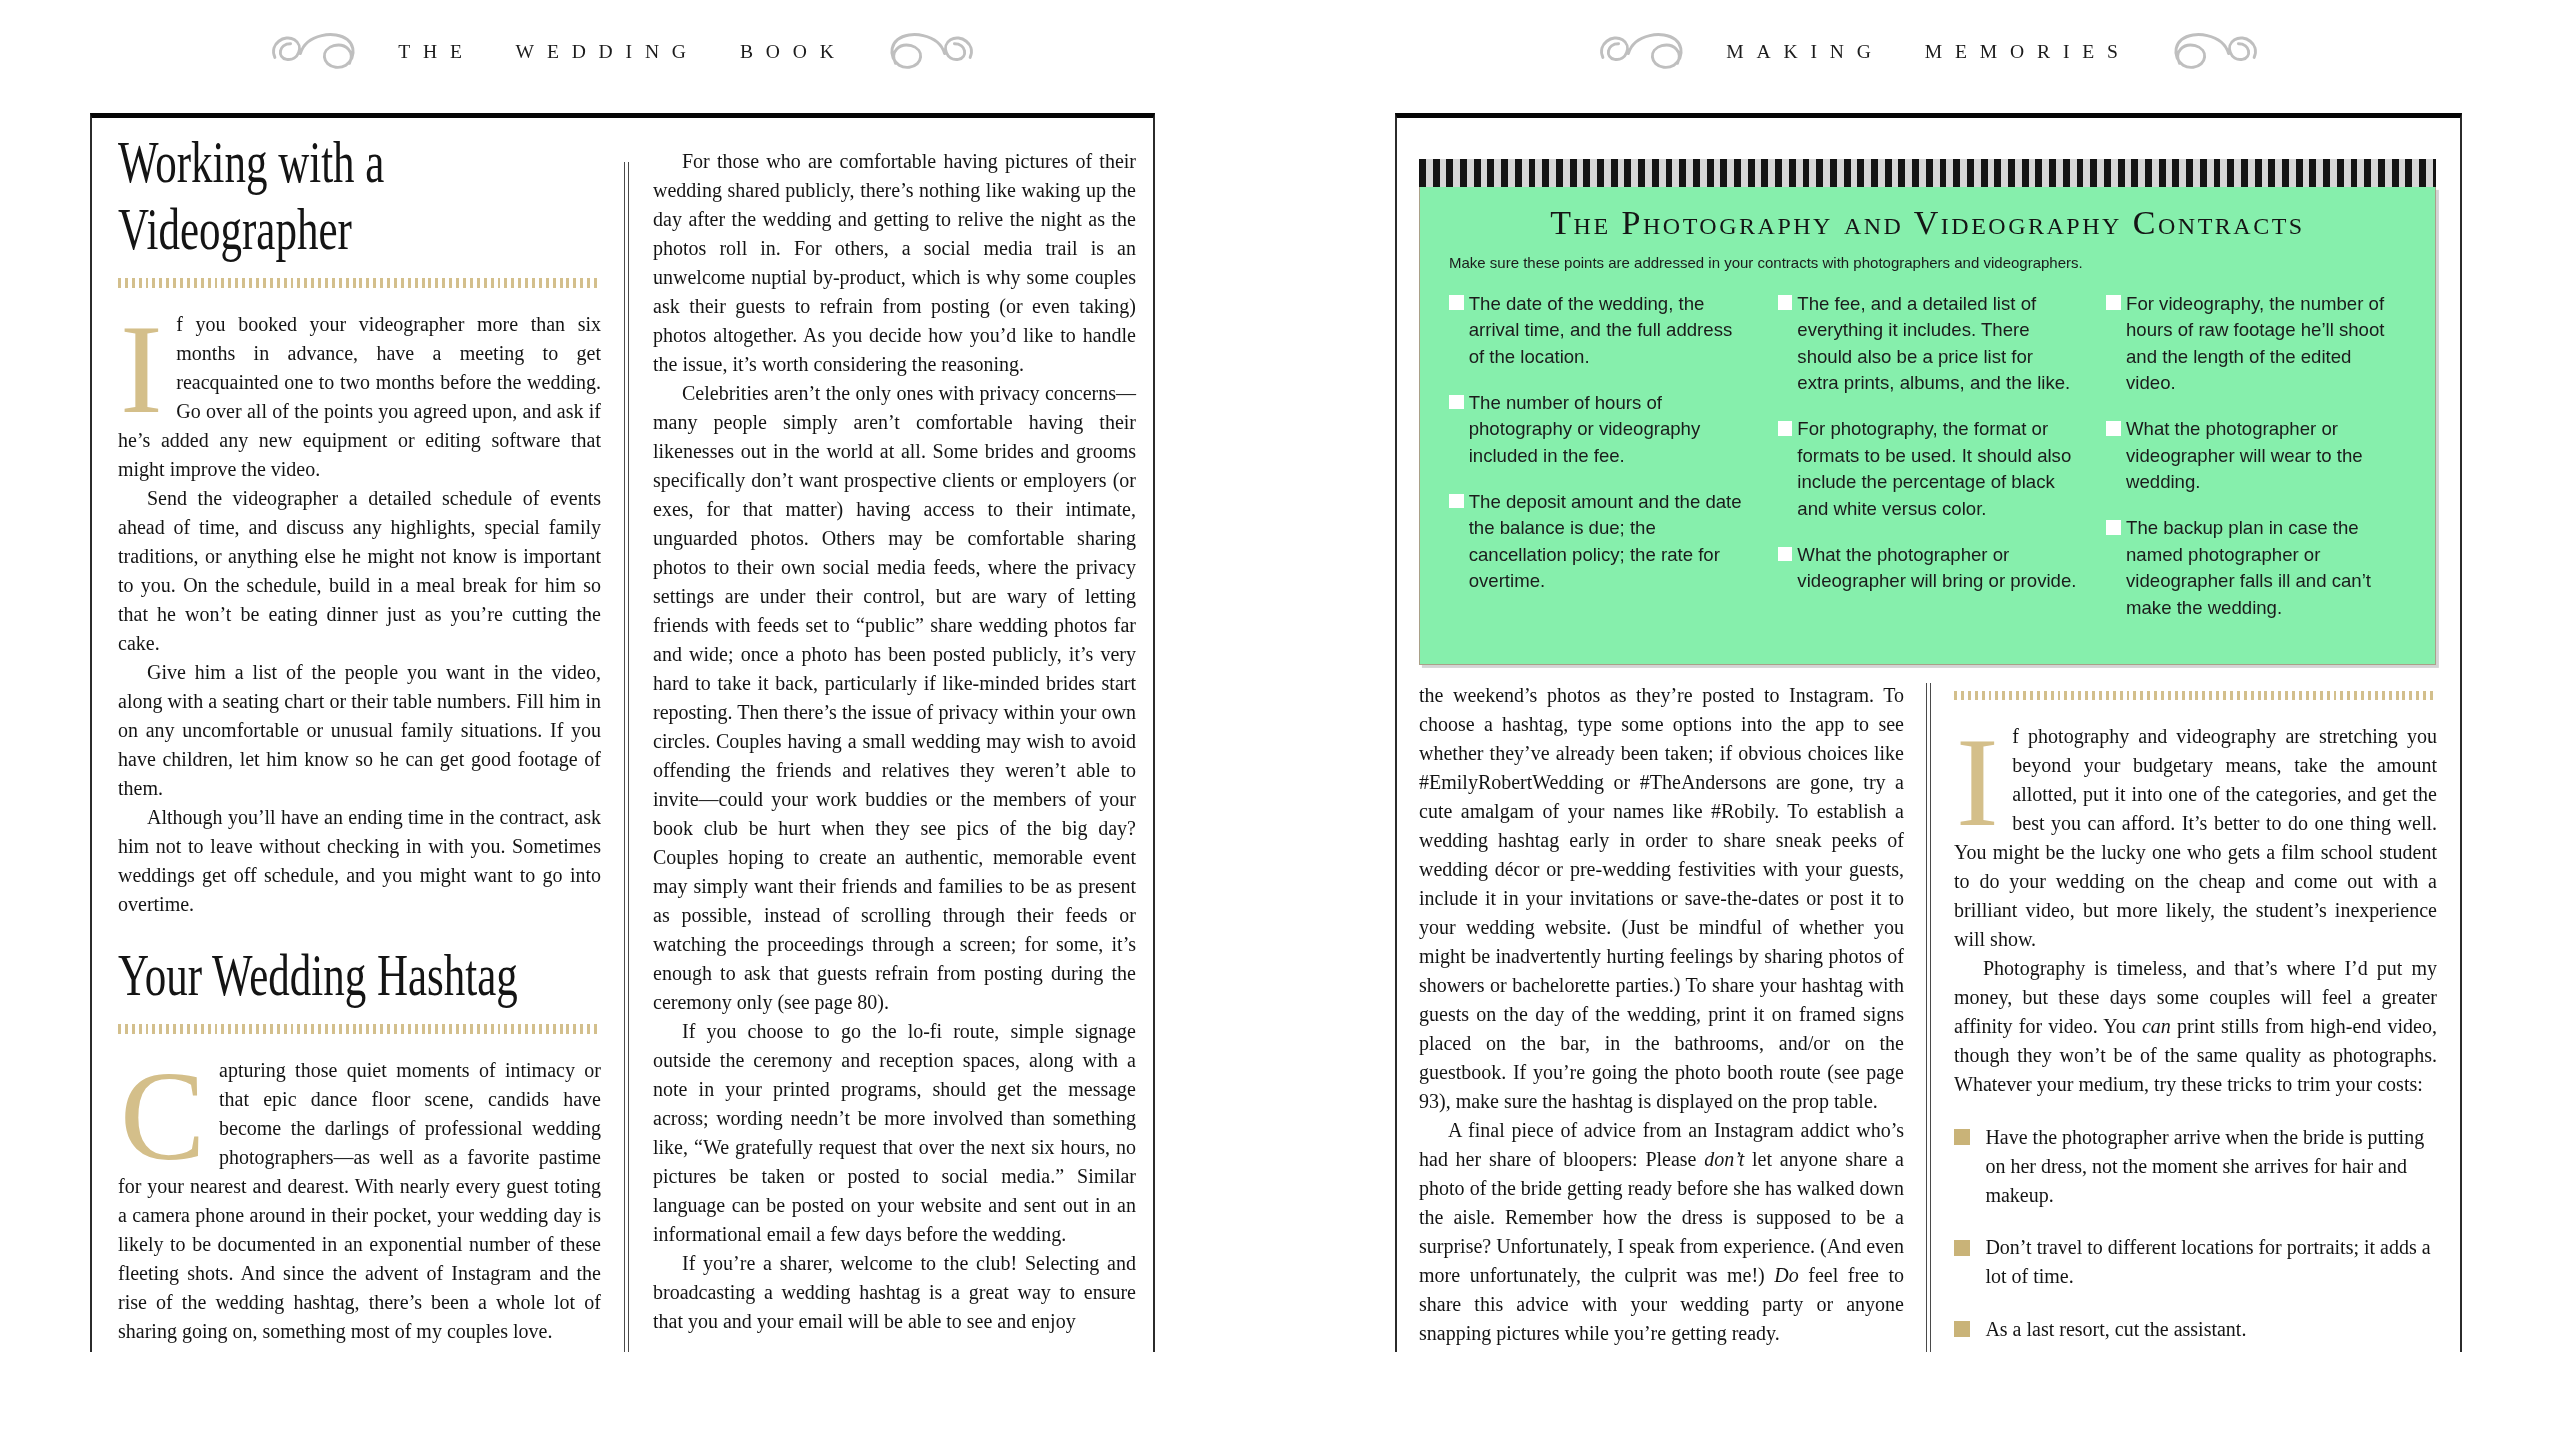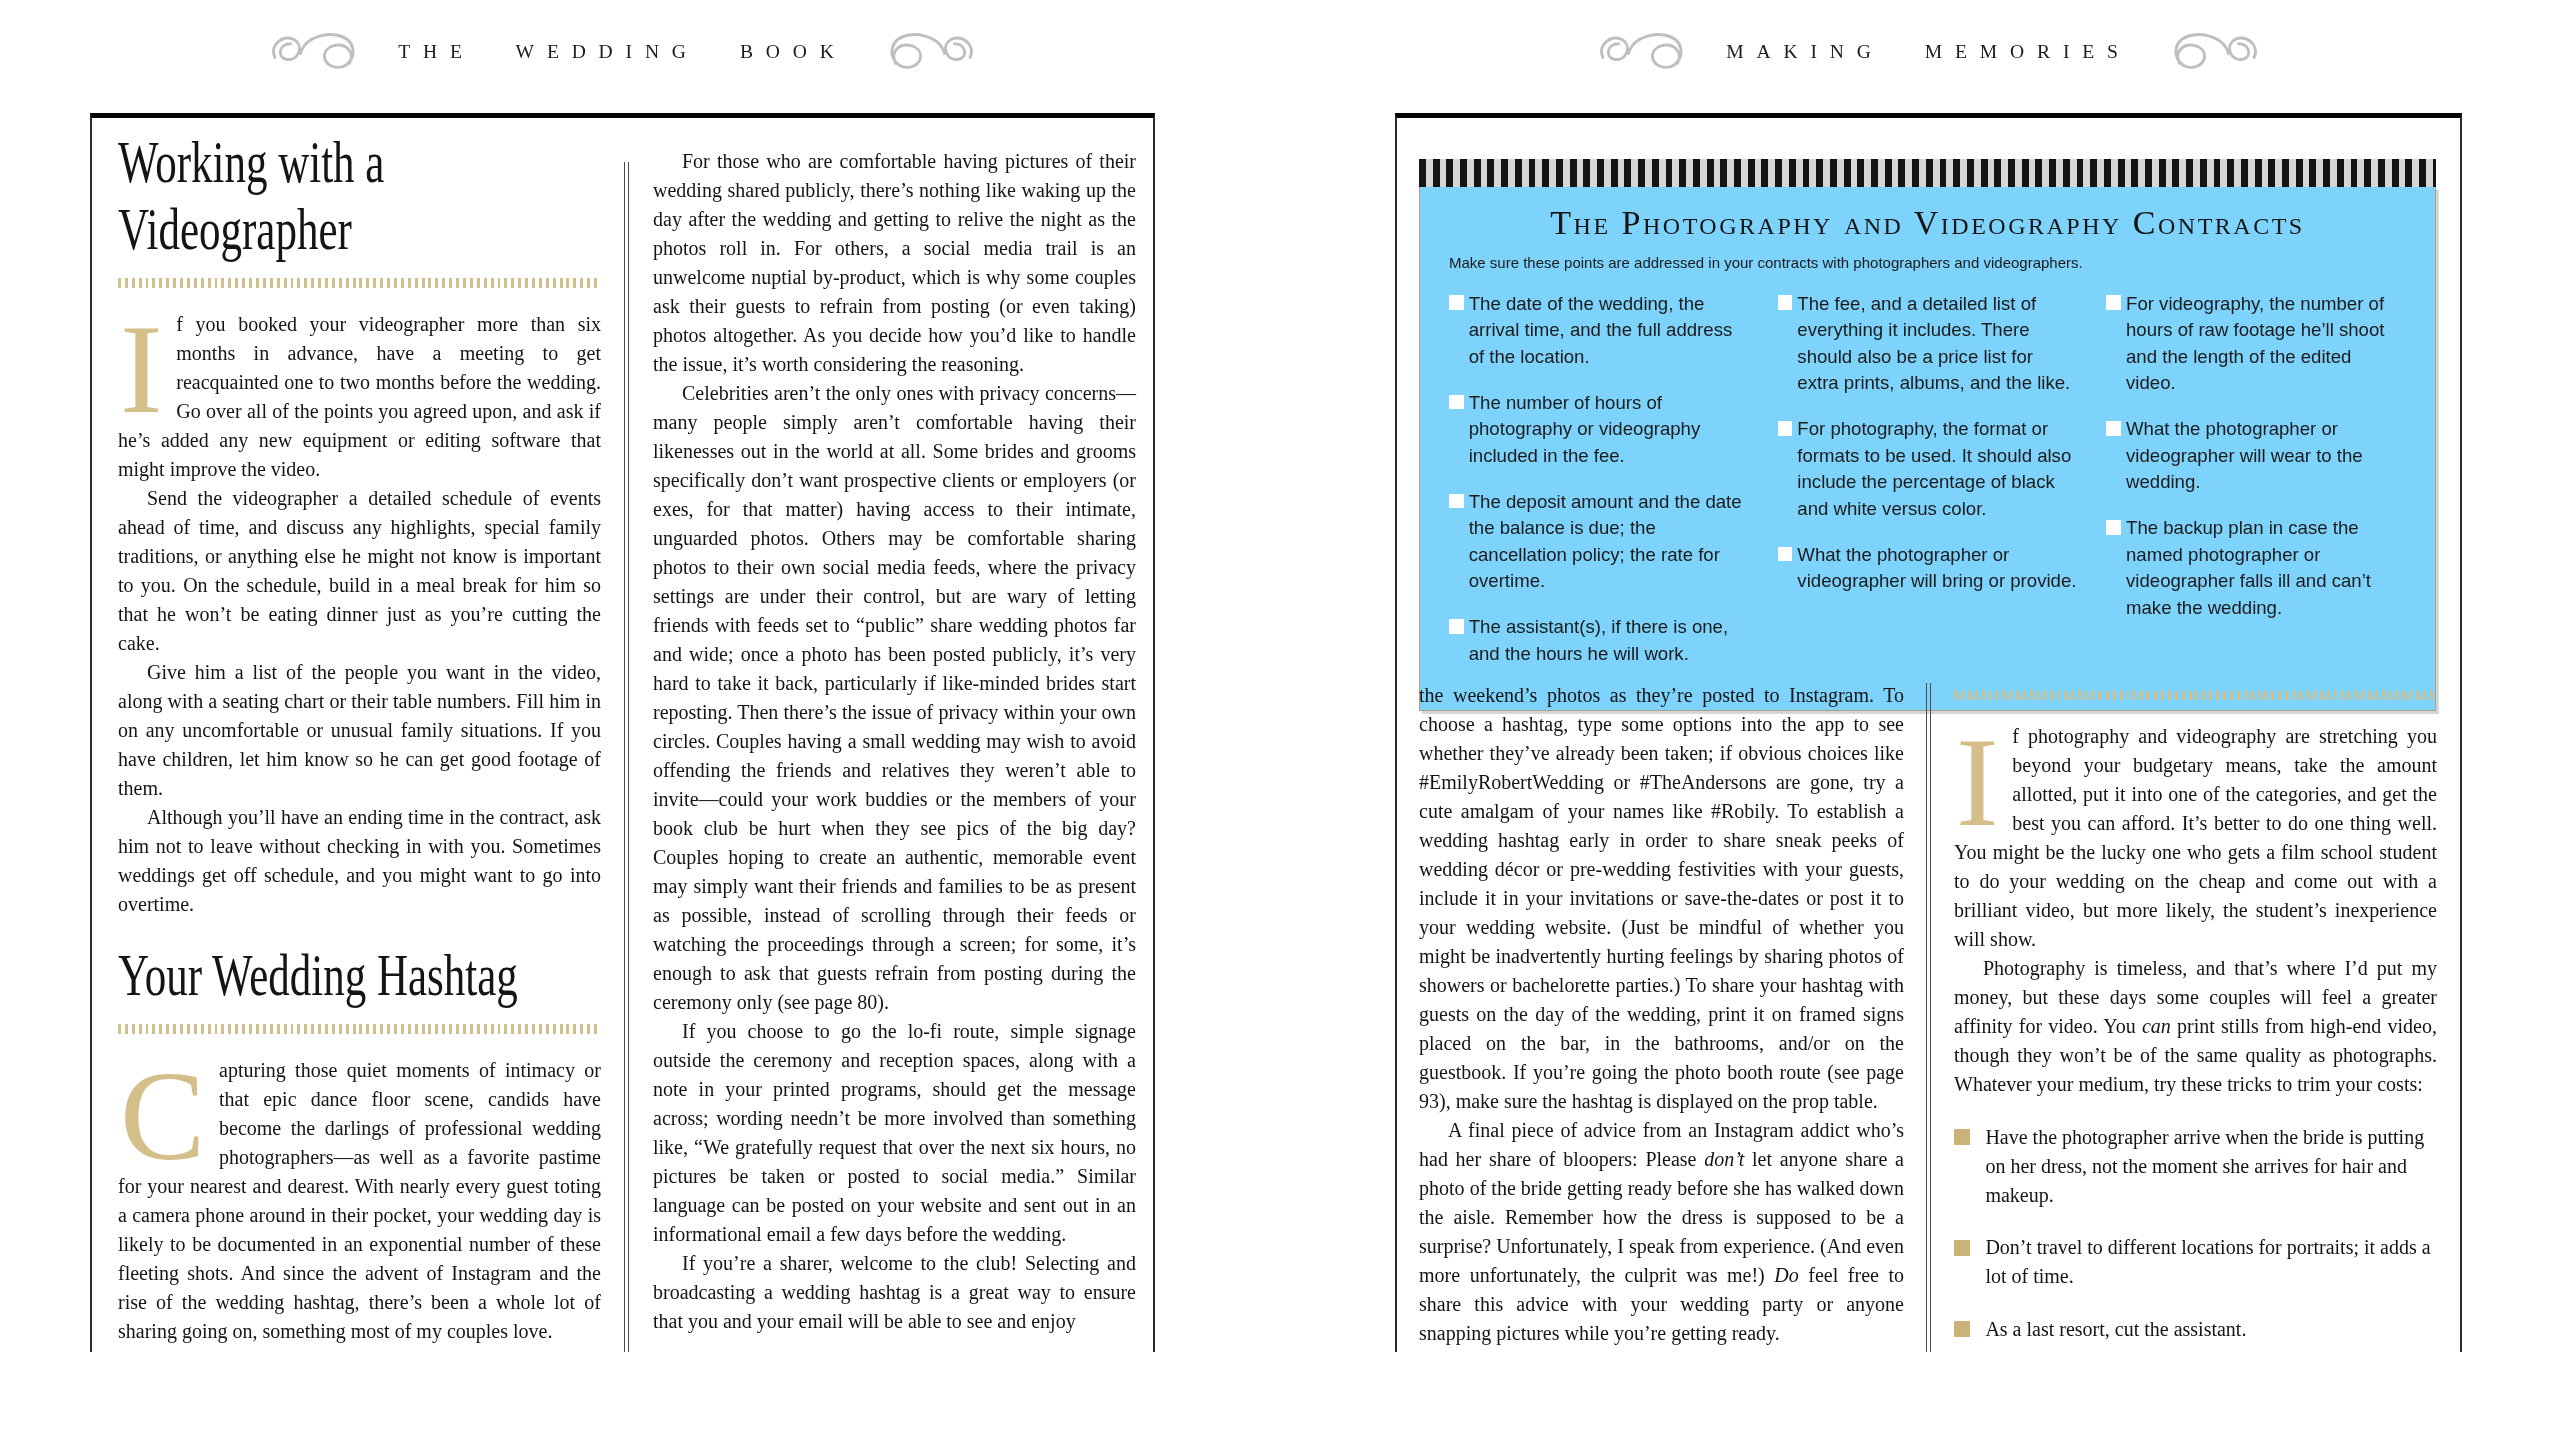--- a/index.html
+++ b/index.html
@@ -28,21 +28,21 @@
              transform:scaleY(1.38);transform-origin:left bottom;white-space:normal;text-align:left;}
   .dotrule{height:9.8px;margin:15.7px 0 21.6px 0;
            background:repeating-linear-gradient(90deg,#d3bf8c 0 2.9px,rgba(0,0,0,0) 2.9px 6.9px);}
 
   .dropcap{float:left;font-size:128px;line-height:0.82;color:#d4bf8a;margin:7.8px 13.7px 0 2px;font-weight:400;}
   .it{font-style:italic;}
 
   
   .cbox{position:absolute;left:1419px;top:159px;width:1017px;box-sizing:border-box;}
   .cbox-stripes{height:27.5px;background:repeating-linear-gradient(90deg,#141414 0 6.9px,#d6d6d6 6.9px 13.7px);}
-  .cbox-body{background:#7dd3fc;border:1px solid #a9a089;border-top:none;padding:17.7px 29px 23.5px 29px;box-sizing:border-box;
+  .cbox-body{background:#86efac;border:1px solid #a9a089;border-top:none;padding:17.7px 29px 23.5px 29px;box-sizing:border-box;
              box-shadow:2.9px 2.9px 0 rgba(160,160,160,.45);}
   .cbox-title{text-align:center;font-variant:small-caps;font-size:34px;letter-spacing:2.5px;font-weight:500;color:#151515;}
   .cbox-sub{font-family:"Liberation Sans",sans-serif;font-size:15px;margin-top:11.8px;color:#1b1b1b;}
   .cbox-cols{display:flex;gap:29px;margin-top:19.6px;font-family:"Liberation Sans",sans-serif;font-size:18.6px;line-height:26.5px;color:#1b1b1b;}
   .cbox-col{flex:1 1 0;}
   .citem{display:flex;gap:5px;margin-bottom:19.6px;}
   .citem .sq{width:14.7px;height:14.7px;background:#ffffff;flex:0 0 auto;margin-top:4.9px;}
 
   
   .bitem{display:flex;gap:15.7px;margin-top:23.5px;text-align:left;}
@@ -117,24 +117,20 @@
               <span>The date of the wedding, the arrival time, and the full address of the location.</span>
             </div>
           <div class="citem">
               <span class="sq"></span>
               <span>The number of hours of photography or videography included in the fee.</span>
             </div>
           <div class="citem">
               <span class="sq"></span>
               <span>The deposit amount and the date the balance is due; the cancellation policy; the rate for overtime.</span>
             </div>
-          <div class="citem">
-              <span class="sq"></span>
-              <span>The assistant(s), if there is one, and the hours he will work.</span>
-            </div>
         </div>
         <div class="cbox-col">
           <div class="citem">
               <span class="sq"></span>
               <span>The fee, and a detailed list of everything it includes. There should also be a price list for extra prints, albums, and the like.</span>
             </div>
           <div class="citem">
               <span class="sq"></span>
               <span>For photography, the format or formats to be used. It should also include the percentage of black and white versus color.</span>
             </div>

